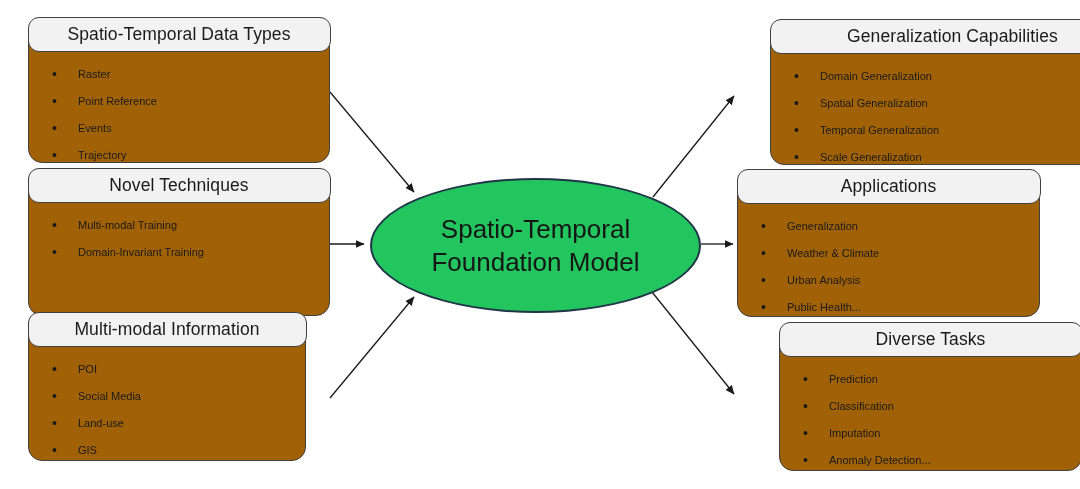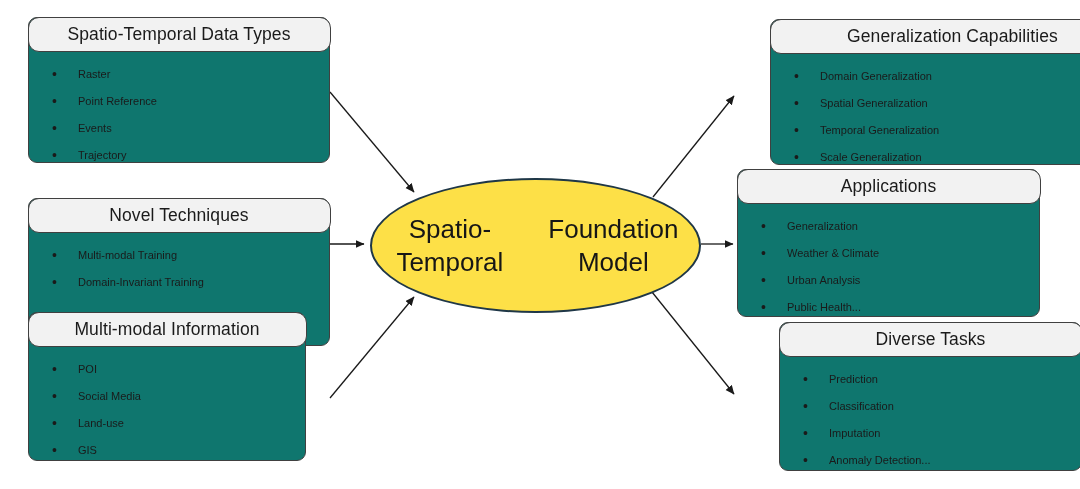--- a/index.html
+++ b/index.html
@@ -6,23 +6,23 @@
   #canvas{
     position:relative;
     width:1080px;height:489px;
     background:#ffffff;
     font-family:"Liberation Sans", sans-serif;
     color:#1a1a1a;
     overflow:hidden;
   }
   .box{
     position:absolute;
-    background:#0f766e;
+    background:#a16207;
     border:1.5px solid #404040;
-    border-radius:9px;
+    border-radius:14px;
     box-sizing:border-box;
   }
   .box-header{
     position:absolute;
     top:-1.5px;left:-1.5px;right:-1.5px;
     height:35px;
     background:#f2f2f2;
     border:1.5px solid #404040;
     border-radius:11px;
     box-sizing:border-box;
@@ -48,36 +48,36 @@
     white-space:nowrap;
   }
   ul.items li::before{
     content:"\2022";
     position:absolute;
     left:23px;
     font-size:14px;
   }
   
   #box-l1{left:28px;top:17px;width:302px;height:146px;}
-  #box-l2{left:28px;top:168px;width:302px;height:148px;margin-top:30px;}
+  #box-l2{left:28px;top:168px;width:302px;height:148px;}
   #box-l3{left:28px;top:312px;width:278px;height:149px;}
   
   #box-r1{left:770px;top:19px;width:365px;height:146px;}
   #box-r2{left:737px;top:169px;width:303px;height:148px;}
   #box-r3{left:737px;top:322px;width:303px;height:149px;margin-left:42px;}
   
   .ellipse{
     position:absolute;
     left:370px;top:178px;
     width:331px;height:135px;
-    background:#fde047;
+    background:#22c55e;
     border:2.5px solid #1f3747;
     border-radius:50%;
     box-sizing:border-box;
-    display:flex;flex-direction:row;
+    display:flex;flex-direction:column;
     align-items:center;justify-content:center;
     font-size:26px;
     line-height:33px;
     text-align:center;
     color:#161616;
   }
   .arrows{
     position:absolute;left:0;top:0;width:1080px;height:489px;
     pointer-events:none;
   }

